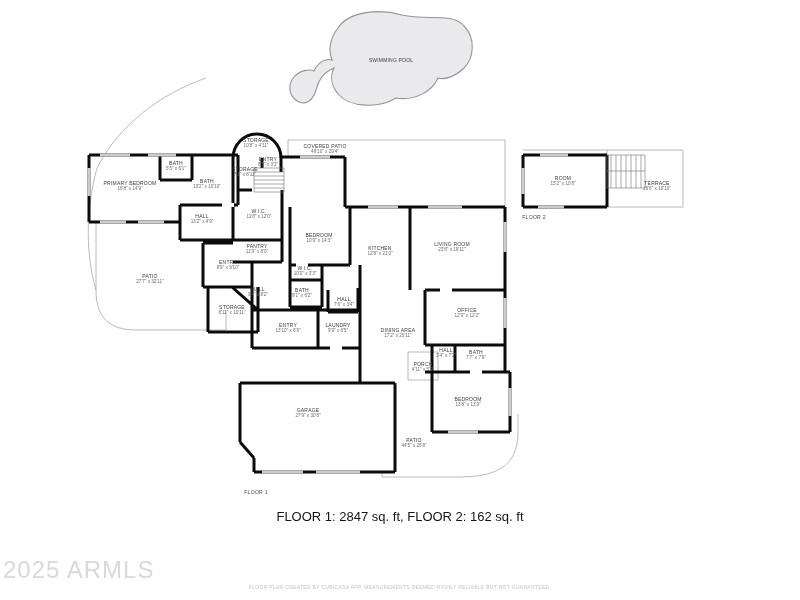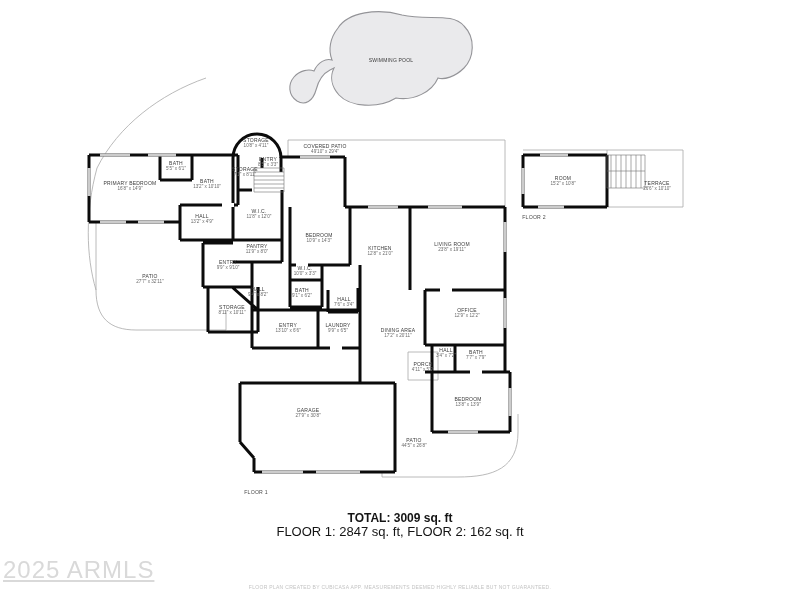--- a/index.html
+++ b/index.html
@@ -25,21 +25,20 @@
   }
   .summary-total{font-size:12px;font-weight:700;margin-bottom:1px;}
   .summary-line{font-size:13px;line-height:12.1px;}
   #disclaimer{
     position:absolute;left:0;top:584px;width:800px;text-align:center;
     font-size:5px;color:#c3c3c3;letter-spacing:.3px;
   }
   #watermark{
     position:absolute;left:3px;top:556px;font-size:24px;color:#d9d9d9;
     letter-spacing:1px;
-    text-decoration:underline;
   }
 </style>
 </head>
 <body>
 
 <div id="stage">
 
   <svg width="800" height="600" viewBox="0 0 800 600">
 
     <g fill="none" stroke="#a8a8a8" stroke-width="0.8">
@@ -260,21 +259,20 @@
       <div class="room-label" style="left: 657px; top: 186px;">
         <div class="room-name">TERRACE</div>
         <div class="room-dims">26'6" x 10'10"</div>
       </div>
     </div>
 
   <div class="floor-label" style="left:256px;top:492px;">FLOOR 1</div>
   <div class="floor-label" style="left:534px;top:217px;">FLOOR 2</div>
 
   <div id="summary">
-    <div class="summary-total">TOTAL: 3009 sq. ft</div>
     <div id="summary-lines">
         <div class="summary-line">FLOOR 1: 2847 sq. ft, FLOOR 2: 162 sq. ft</div>
       </div>
   </div>
 
   <div id="disclaimer">FLOOR PLAN CREATED BY CUBICASA APP. MEASUREMENTS DEEMED HIGHLY RELIABLE BUT NOT GUARANTEED.</div>
   <div id="watermark">2025 ARMLS</div>
 </div>
 
 </body></html>

